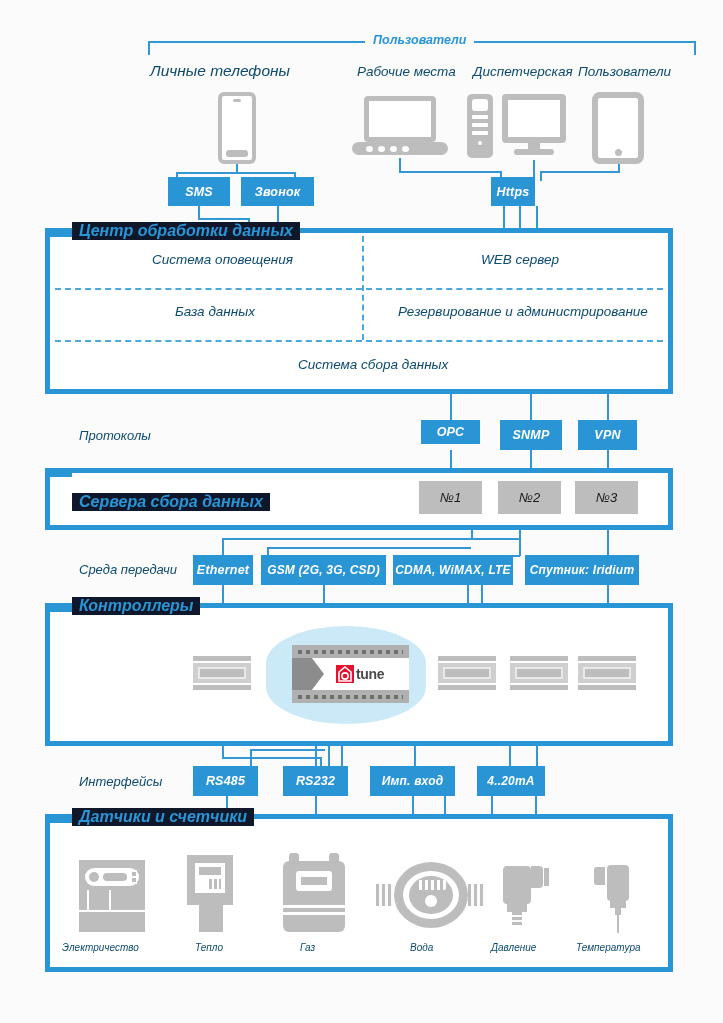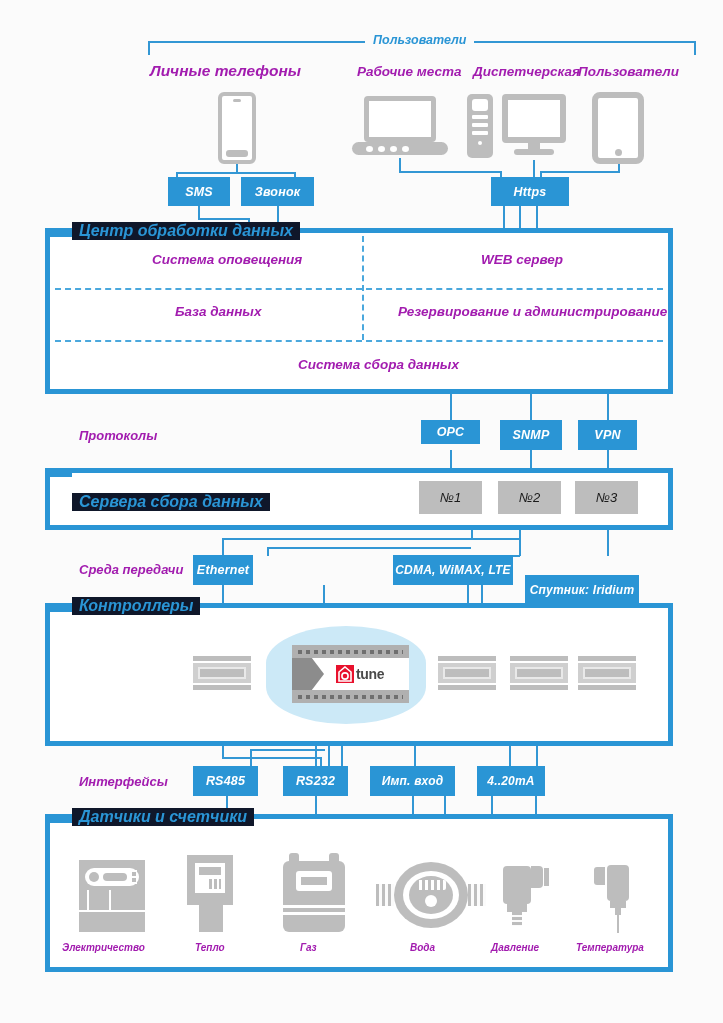--- a/index.html
+++ b/index.html
@@ -55,22 +55,22 @@
     z-index:4;
   }
   .bracket-label {
     position:absolute; background:#fbfbfb; color:#2a95d5;
     font-style:italic; font-weight:bold; font-size:12.5px;
     padding:0 8px; z-index:5; white-space:nowrap;
   }
 
   
   .cap {
-    position:absolute; color:#a21caf; font-style:italic;
-    white-space:nowrap; z-index:5;font-weight:bold;
+    position:absolute; color:#0c4a6e; font-style:italic;
+    white-space:nowrap; z-index:5;
   }
   .cap-user  { font-size:13.5px; }
   .cap-big   { font-size:15.5px; }
   .cap-left  { font-size:13px; }
   .cap-dc    { font-size:13.5px; }
   .cap-sens  { font-size:10px; }
 
   
   .dash-h { position:absolute; border-top:2px dashed #4aa8dd; z-index:4; }
   .dash-v { position:absolute; border-left:2px dashed #4aa8dd; z-index:4; }
@@ -191,21 +191,21 @@
   <div class="ln lnv" style="left:399px; top:158px; height:15px;"></div>
   <div class="ln lnh" style="left:399px; top:171px; width:103px;"></div>
   <div class="ln lnv" style="left:500px; top:171px; height:10px;"></div>
   <div class="ln lnv" style="left:533px; top:160px; height:21px;"></div>
   <div class="ln lnv" style="left:618px; top:164px; height:8px;"></div>
   <div class="ln lnh" style="left:540px; top:171px; width:80px;"></div>
   <div class="ln lnv" style="left:540px; top:171px; height:10px;"></div>
 
   <div class="bbox" style="left:168px; top:177px; width:62px; height:29px;">SMS</div>
   <div class="bbox" style="left:241px; top:177px; width:73px; height:29px;">Звонок</div>
-  <div class="bbox" style="left:491px; top:177px; width:78px; height:29px;">Https</div>
+  <div class="bbox" style="left:491px; top:177px; width:44px; height:29px;">Https</div>
 
   <div class="ln lnv" style="left:198px; top:206px; height:14px;"></div>
   <div class="ln lnh" style="left:198px; top:218px; width:52px;"></div>
   <div class="ln lnv" style="left:248px; top:218px; height:12px;"></div>
   <div class="ln lnv" style="left:277px; top:206px; height:24px;"></div>
   <div class="ln lnv" style="left:503px; top:206px; height:24px;"></div>
   <div class="ln lnv" style="left:519px; top:206px; height:24px;"></div>
   <div class="ln lnv" style="left:536px; top:206px; height:24px;"></div>
 
   <div class="frame" style="left:45px; top:228px; width:628px; height:166px;"></div>
@@ -251,22 +251,23 @@
   <div class="ln lnh" style="left:222px; top:538px; width:298px;"></div>
   <div class="ln lnv" style="left:222px; top:538px; height:18px;"></div>
   <div class="ln lnh" style="left:267px; top:547px; width:204px;"></div>
   <div class="ln lnv" style="left:267px; top:547px; height:9px;"></div>
   <div class="ln lnh" style="left:410px; top:555px; width:110px;"></div>
   <div class="ln lnv" style="left:410px; top:555px; height:1px;"></div>
 
   <div class="cap cap-left" style="left:79px; top:562px;">Среда передачи</div>
 
   <div class="bbox" style="left:193px; top:555px; width:60px; height:30px;">Ethernet</div>
+  <div class="bbox sm" style="left:261px; top:555px; width:125px; height:30px;">GSM (2G, 3G, CSD)</div>
   <div class="bbox sm" style="left:393px; top:555px; width:120px; height:30px;">CDMA, WiMAX, LTE</div>
-  <div class="bbox sm" style="left:525px; top:555px; width:114px; height:30px;margin-top:20px;">Спутник: Iridium</div>
+  <div class="bbox sm" style="left:525px; top:555px; width:114px; height:30px;">Спутник: Iridium</div>
 
   <div class="ln lnv" style="left:222px; top:585px; height:22px;"></div>
   <div class="ln lnv" style="left:323px; top:585px; height:22px;"></div>
   <div class="ln lnv" style="left:467px; top:585px; height:22px;"></div>
   <div class="ln lnv" style="left:481px; top:585px; height:22px;"></div>
   <div class="ln lnv" style="left:607px; top:585px; height:22px;"></div>
 
   <div class="frame" style="left:45px; top:603px; width:628px; height:143px;"></div>
   <div class="frame-notch" style="left:50px; top:603px;"></div>
   <div class="frame-label" style="left:72px; top:597px;">Контроллеры</div>

